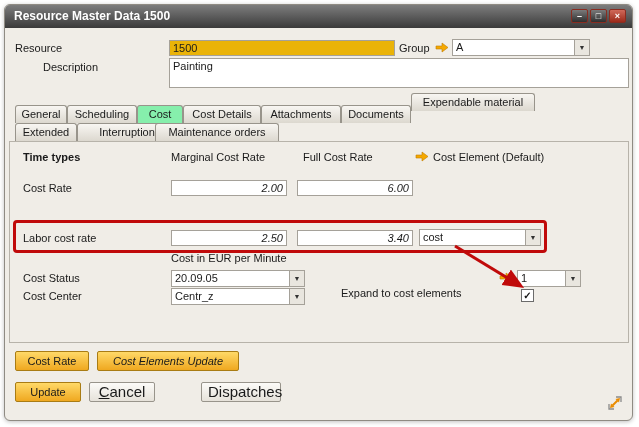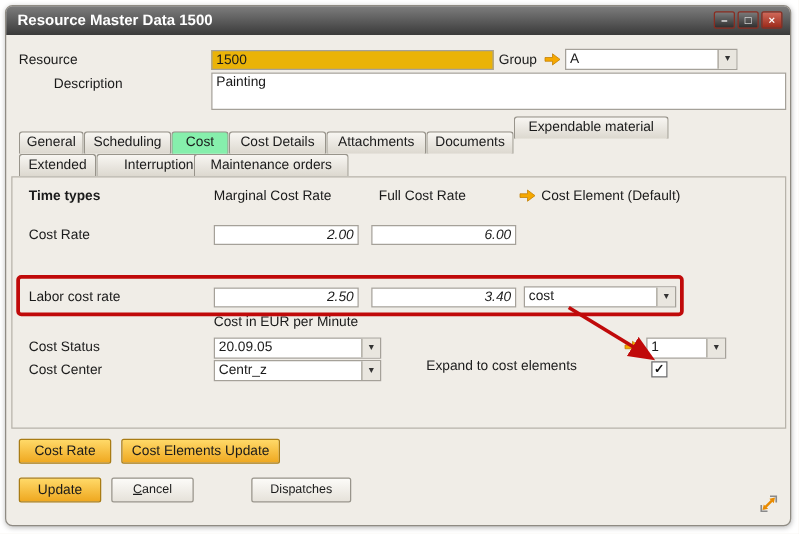--- a/index.html
+++ b/index.html
@@ -56,21 +56,21 @@
   }
   .gold-btn{
     position:absolute;height:20px;cursor:pointer;
     background:linear-gradient(#ffd968,#efa820);border:1px solid #a97c14;
     border-radius:2px;font-size:11px;text-align:center;line-height:18px;
     box-sizing:border-box;padding:0 6px;white-space:nowrap;
   }
   .lite-btn{
     position:absolute;height:20px;cursor:pointer;
     background:linear-gradient(#fcfbf8,#e6e2da);border:1px solid #98948b;
-    border-radius:2px;font-size:10px;text-align:center;line-height:18px;
+    border-radius:2px;font-size:15px;text-align:center;line-height:18px;
     box-sizing:border-box;padding:0 6px;white-space:nowrap;
   }
   .underline-first::first-letter{text-decoration:underline;}
   .chk{
     position:absolute;width:13px;height:13px;background:#fff;border:1px solid #6b6b6b;
     box-sizing:border-box;text-align:center;line-height:11px;font-size:10px;
     font-weight:bold;color:#111;cursor:pointer;
   }
   .link-arrow{position:absolute;width:14px;height:11px;cursor:pointer;}
   .annotation-rect{
@@ -179,21 +179,21 @@
   <svg class="arrow-overlay" width="629" height="417">
     <defs>
       <marker id="redhead" markerWidth="8" markerHeight="8" refX="5" refY="3" orient="auto">
         <polygon points="0,0 7,3 0,6" fill="#c00a0a"></polygon>
       </marker>
     </defs>
     <line x1="450" y1="241" x2="514" y2="280" stroke="#c00a0a" stroke-width="3" marker-end="url(#redhead)"></line>
   </svg>
 
   <div class="gold-btn" style="left:10px;top:346px;width:74px;">Cost Rate</div>
-  <div class="gold-btn" style="left:92px;top:346px;width:127px;">Cost Elements Update</div>
+  <div class="gold-btn" style="left:92px;top:346px;width:142px;font-style:italic;">Cost Elements Update</div>
 
   <div class="gold-btn" style="left:10px;top:377px;width:66px;">Update</div>
   <div class="lite-btn underline-first" style="left:84px;top:377px;width:66px;">Cancel</div>
   <div class="lite-btn" style="left:196px;top:377px;width:80px;">Dispatches</div>
 
   <span class="resize-icon" style="left:602px;top:390px;">
     <svg width="16" height="16" viewBox="0 0 16 16">
       <path d="M2 9 v5 h5" fill="none" stroke="#8a8a8a" stroke-width="1.3"></path>
       <path d="M14 7 V2 H9" fill="none" stroke="#8a8a8a" stroke-width="1.3"></path>
       <line x1="5.5" y1="10.5" x2="10.5" y2="5.5" stroke="#e98b00" stroke-width="2"></line>

